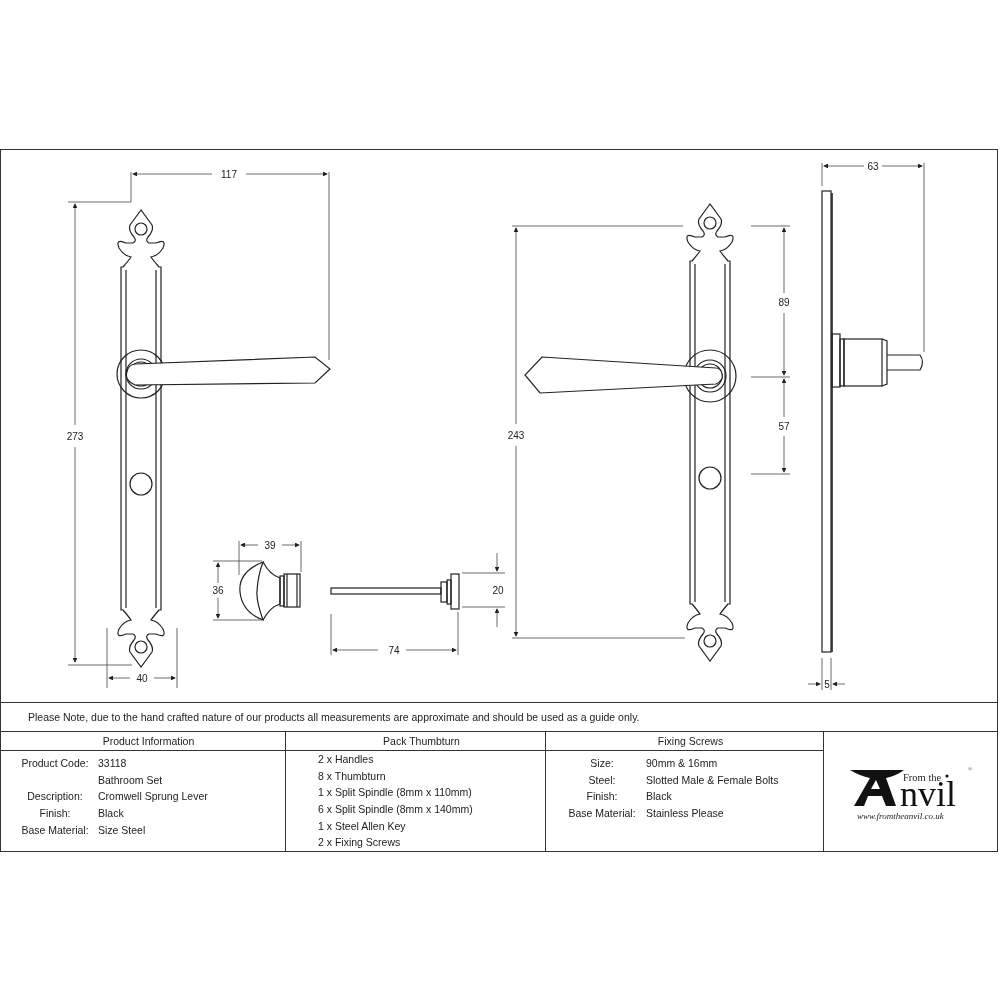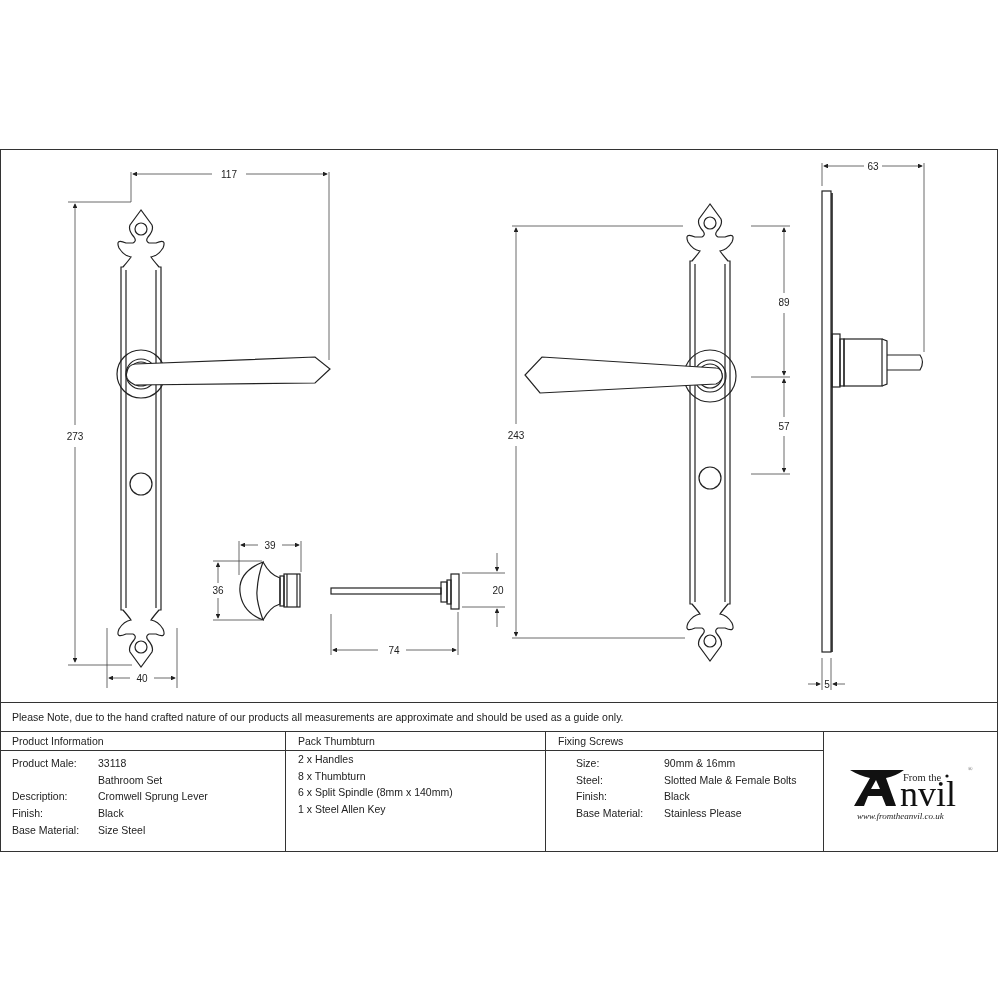--- a/index.html
+++ b/index.html
@@ -4,30 +4,30 @@
 <style>
   html, body { margin: 0; padding: 0; background: #ffffff; }
   body { width: 1000px; height: 1000px; position: relative; overflow: hidden;
          font-family: "Liberation Sans", "DejaVu Sans", sans-serif; color: #222; }
   .frame { position: absolute; left: 0; top: 149px; width: 998px; height: 703px;
            border: 1.5px solid #333; box-sizing: border-box; }
   svg.drawing { position: absolute; left: 0; top: 0; }
   .dim { font-size: 10px; fill: #222; font-family: "Liberation Sans", sans-serif; }
   .note { position: absolute; left: 0; top: 702px; width: 998px; height: 30px;
           border-top: 1.5px solid #333; box-sizing: border-box;
-          font-size: 10.5px; line-height: 28px; padding-left: 12px; }
+          font-size: 10.5px; line-height: 28px; padding-left: 28px; }
   .table { position: absolute; left: 0; top: 731px; width: 998px; height: 121px; }
-  .col { position: absolute; top: 0; height: 147px; box-sizing: border-box; }
+  .col { position: absolute; top: 0; height: 147px; box-sizing: border-box; text-align: center; }
   .col-head { height: 20px; border-top: 1.5px solid #333; border-bottom: 1.5px solid #333;
               font-size: 10.5px; line-height: 19px; padding-left: 12px; box-sizing: border-box; }
   .col-body { font-size: 10.5px; padding-left: 12px; padding-top: 4px; }
   .row { display: flex; height: 16.7px; line-height: 16.7px; }
   .row .k { width: 86px; }
-  .fix .row .k { width: 88px; margin-left: 18px; }
-  .pack .row { padding-top: 0; }
+  .fix .row .k { width: 88px; }
+  .pack .row { padding-top: 0; margin-left: 20px; }
   .vline { position: absolute; top: 0; height: 121px; border-left: 1.5px solid #333; }
   .logo { position: absolute; left: 824px; top: 0; width: 174px; height: 102px;
           border-top: 1.5px solid #333; box-sizing: border-box; }
 </style>
 </head>
 <body>
 
 <div class="frame"></div>
 
 <svg class="drawing" width="1000" height="700" viewBox="0 0 1000 700" fill="none" stroke="#222" stroke-width="1.2">
@@ -168,21 +168,21 @@
 </svg>
 
 <div class="note">Please Note, due to the hand crafted nature of our products all measurements are approximate and should be used as a guide only.</div>
 
 <div class="table">
 
   <div class="col" style="left:0; width:285px;">
     <div class="col-head">Product Information</div>
     <div class="col-body">
       <div class="row">
-          <span class="k">Product Male:</span>
+          <span class="k">Product Code:</span>
           <span>33118</span>
         </div>
       <div class="row">
           <span class="k"></span>
           <span>Bathroom Set</span>
         </div>
       <div class="row">
           <span class="k">Description:</span>
           <span>Cromwell Sprung Lever</span>
         </div>
@@ -196,22 +196,24 @@
         </div>
     </div>
   </div>
   <div class="vline" style="left:285px;"></div>
 
   <div class="col pack" style="left:286px; width:259px;">
     <div class="col-head">Pack Thumbturn</div>
     <div class="col-body" style="padding-top:0;">
       <div class="row">2 x Handles</div>
       <div class="row">8 x Thumbturn</div>
+      <div class="row">1 x Split Spindle (8mm x 110mm)</div>
       <div class="row">6 x Split Spindle (8mm x 140mm)</div>
       <div class="row">1 x Steel Allen Key</div>
+      <div class="row">2 x Fixing Screws</div>
     </div>
   </div>
   <div class="vline" style="left:545px;"></div>
 
   <div class="col fix" style="left:546px; width:277px;">
     <div class="col-head">Fixing Screws</div>
     <div class="col-body">
       <div class="row">
           <span class="k">Size:</span>
           <span>90mm &amp; 16mm</span>

